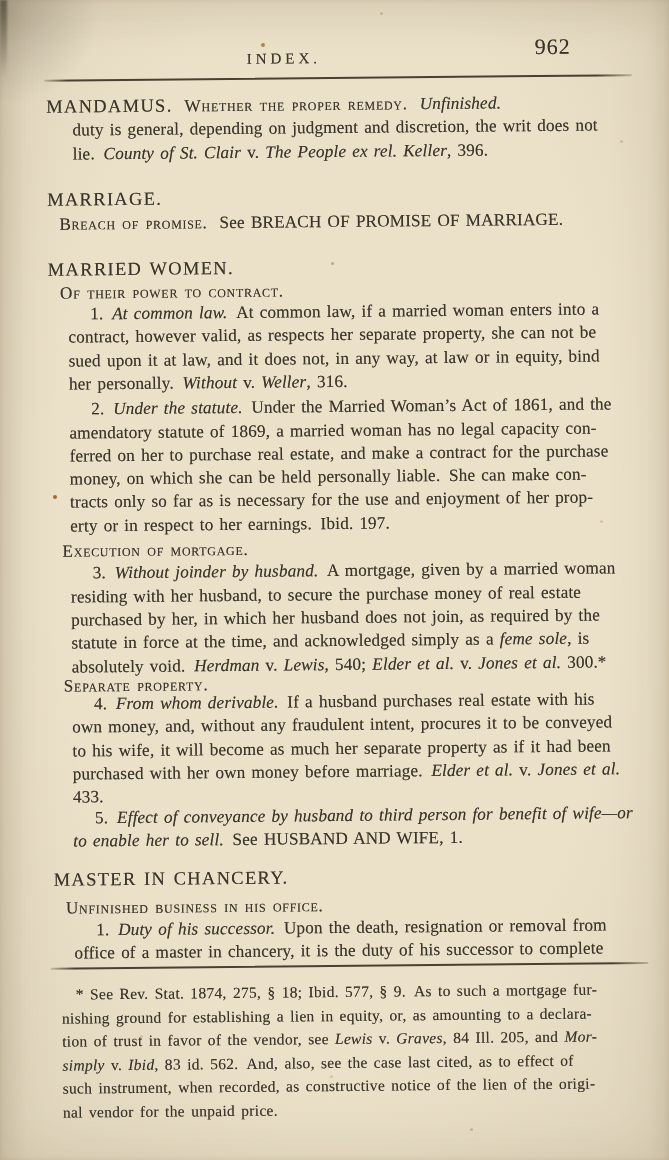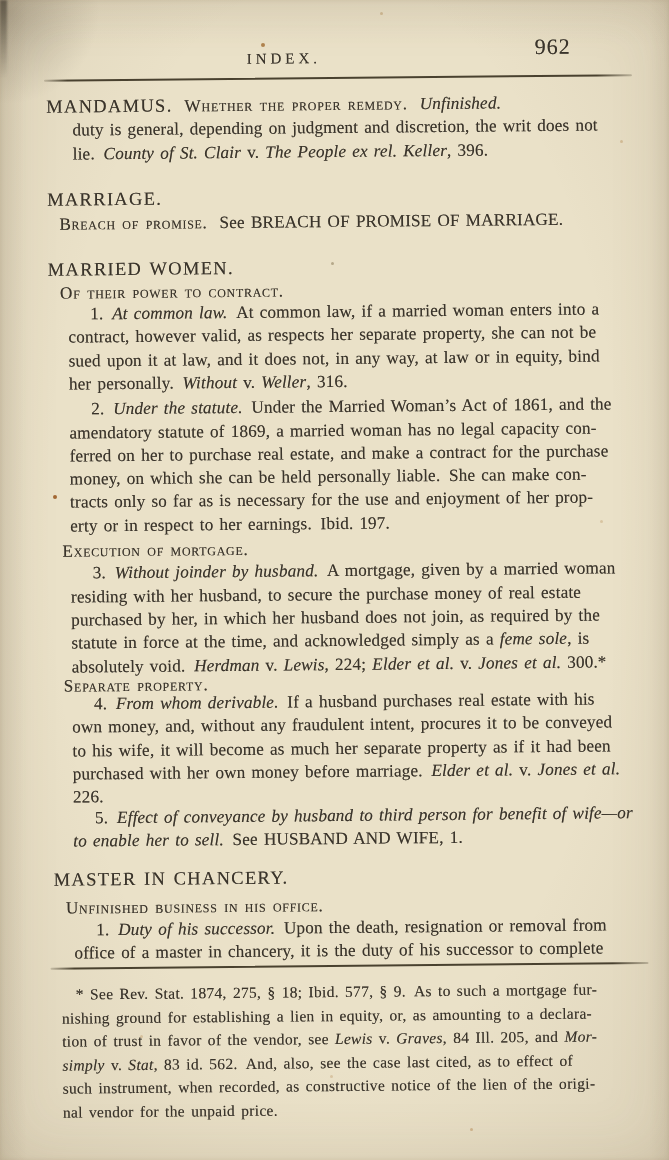--- a/index.html
+++ b/index.html
@@ -133,31 +133,31 @@
           <div class="line c"><span class="r-n">erty or in respect to her earnings. Ibid. 197.</span></div>
         </div>
         <div id="b-execution" class="block subhead">
           <div class="line s"><span class="r-sc">Execution of mortgage.</span></div>
         </div>
         <div id="b-p3" class="block para">
           <div class="line f"><span class="r-n">3. </span><span class="r-i">Without joinder by husband.</span><span class="r-n"> A mortgage, given by a married woman</span></div>
           <div class="line c"><span class="r-n">residing with her husband, to secure the purchase money of real estate</span></div>
           <div class="line c"><span class="r-n">purchased by her, in which her husband does not join, as required by the</span></div>
           <div class="line c"><span class="r-n">statute in force at the time, and acknowledged simply as a </span><span class="r-i">feme sole</span><span class="r-n">, is</span></div>
-          <div class="line c"><span class="r-n">absolutely void. </span><span class="r-i">Herdman</span><span class="r-n"> v. </span><span class="r-i">Lewis</span><span class="r-n">, 224; </span><span class="r-i">Elder et al.</span><span class="r-n"> v. </span><span class="r-i">Jones et al.</span><span class="r-n"> 300.*</span></div>
+          <div class="line c"><span class="r-n">absolutely void. </span><span class="r-i">Herdman</span><span class="r-n"> v. </span><span class="r-i">Lewis</span><span class="r-n">, 540; </span><span class="r-i">Elder et al.</span><span class="r-n"> v. </span><span class="r-i">Jones et al.</span><span class="r-n"> 300.*</span></div>
         </div>
         <div id="b-separate" class="block subhead">
           <div class="line s"><span class="r-sc">Separate property.</span></div>
         </div>
         <div id="b-p4" class="block para">
           <div class="line f"><span class="r-n">4. </span><span class="r-i">From whom derivable.</span><span class="r-n"> If a husband purchases real estate with his</span></div>
           <div class="line c"><span class="r-n">own money, and, without any fraudulent intent, procures it to be conveyed</span></div>
           <div class="line c"><span class="r-n">to his wife, it will become as much her separate property as if it had been</span></div>
           <div class="line c"><span class="r-n">purchased with her own money before marriage. </span><span class="r-i">Elder et al.</span><span class="r-n"> v. </span><span class="r-i">Jones et al.</span></div>
-          <div class="line c"><span class="r-n">226.</span></div>
+          <div class="line c"><span class="r-n">433.</span></div>
         </div>
         <div id="b-p5" class="block para">
           <div class="line f"><span class="r-n">5. </span><span class="r-i">Effect of conveyance by husband to third person for benefit of wife—or</span></div>
           <div class="line c"><span class="r-i">to enable her to sell.</span><span class="r-n"> See HUSBAND AND WIFE, 1.</span></div>
         </div>
         <div id="b-master" class="block heading">
           <div class="line hl"><span class="r-h">MASTER IN CHANCERY.</span></div>
         </div>
         <div id="b-unfinished" class="block subhead">
           <div class="line s"><span class="r-sc">Unfinished business in his office.</span></div>
@@ -167,21 +167,21 @@
           <div class="line c"><span class="r-n">office of a master in chancery, it is the duty of his successor to complete</span></div>
         </div>
       </div>
 
     <div class="rule rule-foot"></div>
 
     <div id="footnote">
         <div class="line fn1"><span class="r-n">* See Rev. Stat. 1874, 275, § 18; Ibid. 577, § 9. As to such a mortgage fur-</span></div>
         <div class="line fnc"><span class="r-n">nishing ground for establishing a lien in equity, or, as amounting to a declara-</span></div>
         <div class="line fnc"><span class="r-n">tion of trust in favor of the vendor, see </span><span class="r-i">Lewis</span><span class="r-n"> v. </span><span class="r-i">Graves</span><span class="r-n">, 84 Ill. 205, and </span><span class="r-i">Mor-</span></div>
-        <div class="line fnc"><span class="r-i">simply</span><span class="r-n"> v. </span><span class="r-i">Stat</span><span class="r-n">, 83 id. 562. And, also, see the case last cited, as to effect of</span></div>
+        <div class="line fnc"><span class="r-i">simply</span><span class="r-n"> v. </span><span class="r-i">Ibid</span><span class="r-n">, 83 id. 562. And, also, see the case last cited, as to effect of</span></div>
         <div class="line fnc"><span class="r-n">such instrument, when recorded, as constructive notice of the lien of the origi-</span></div>
         <div class="line fnc"><span class="r-n">nal vendor for the unpaid price.</span></div>
       </div>
   </div>
 
   <div class="speck sp1"></div>
   <div class="speck sp2"></div>
   <div class="speck sp3"></div>
   <div class="speck sp4"></div>
   <div class="speck sp5"></div>

